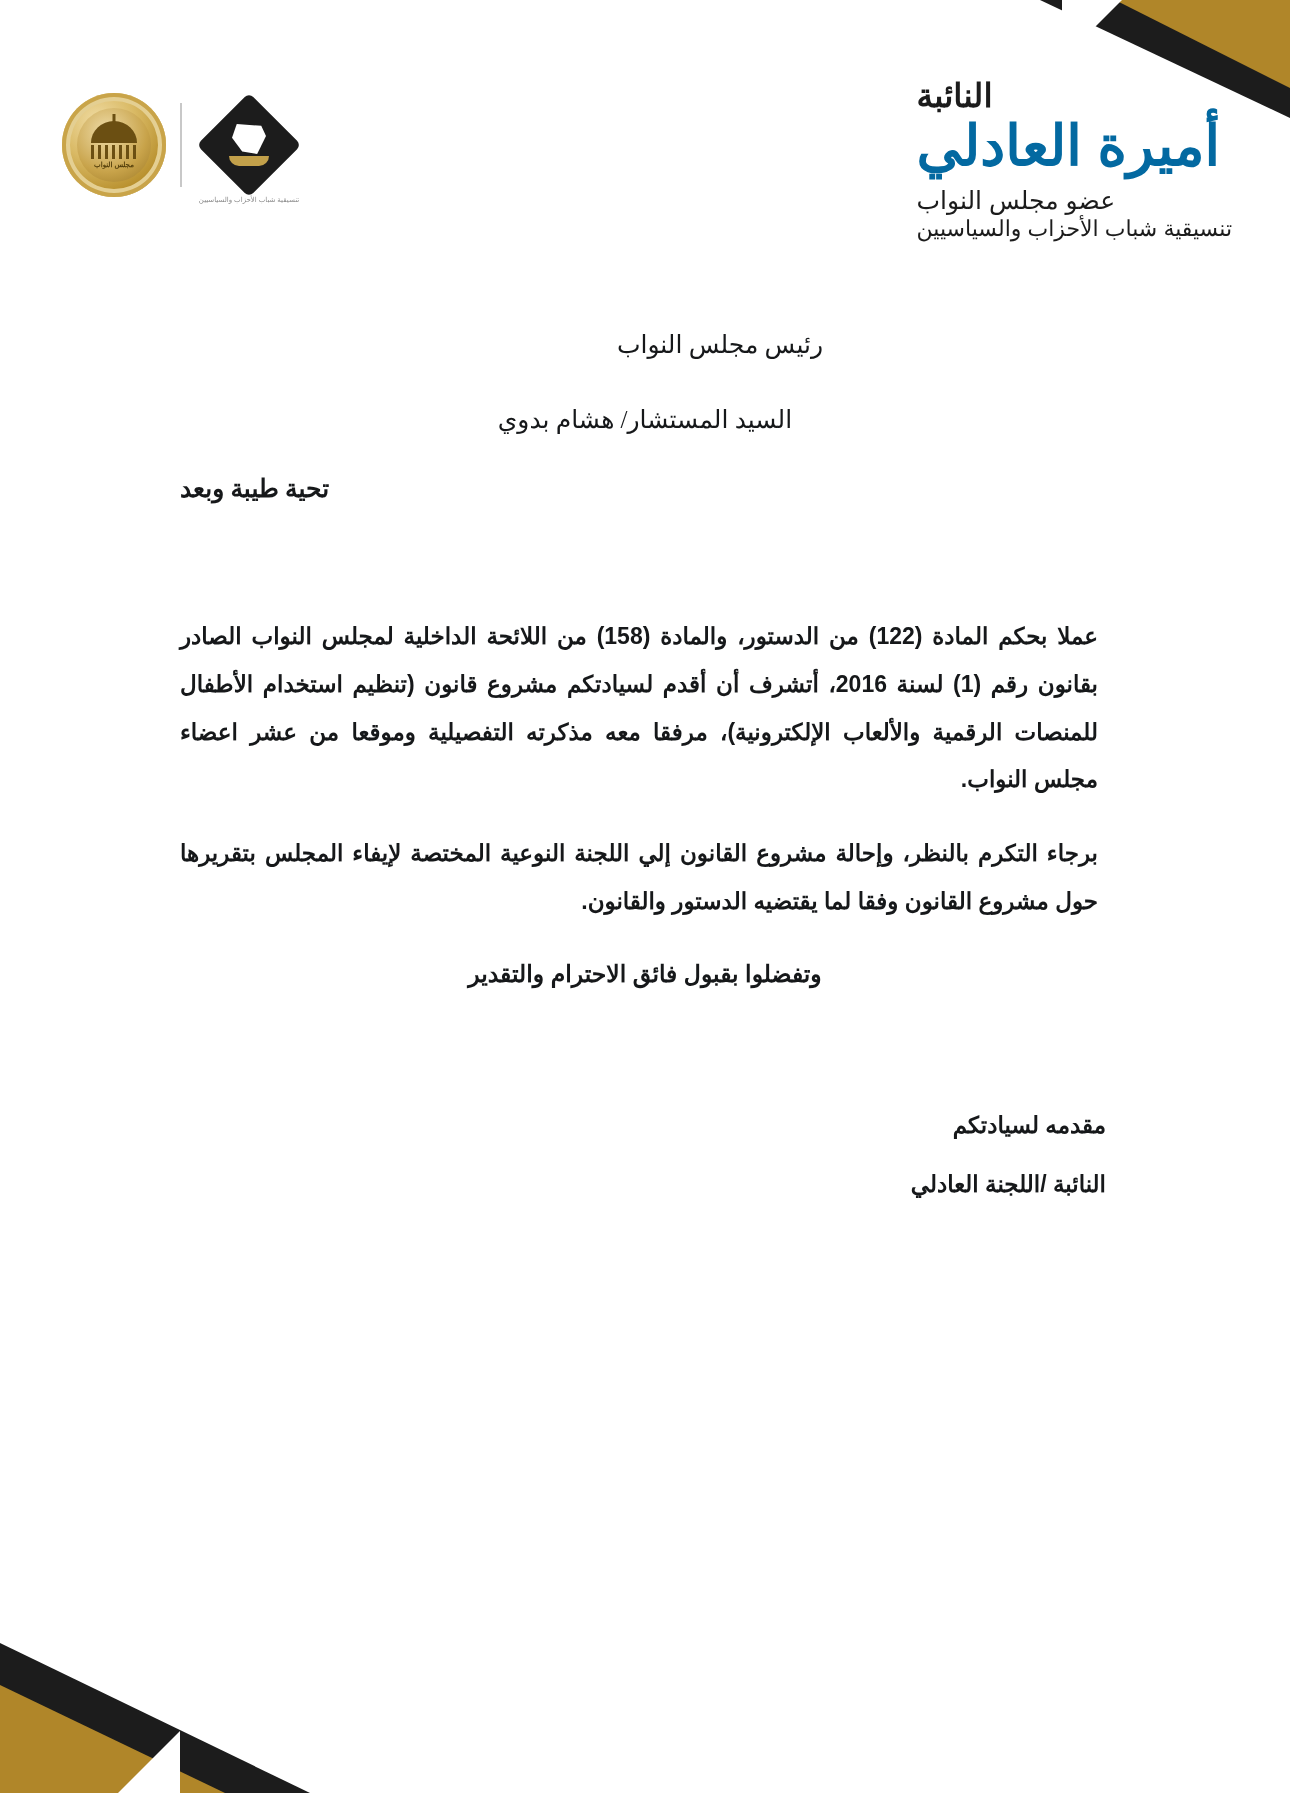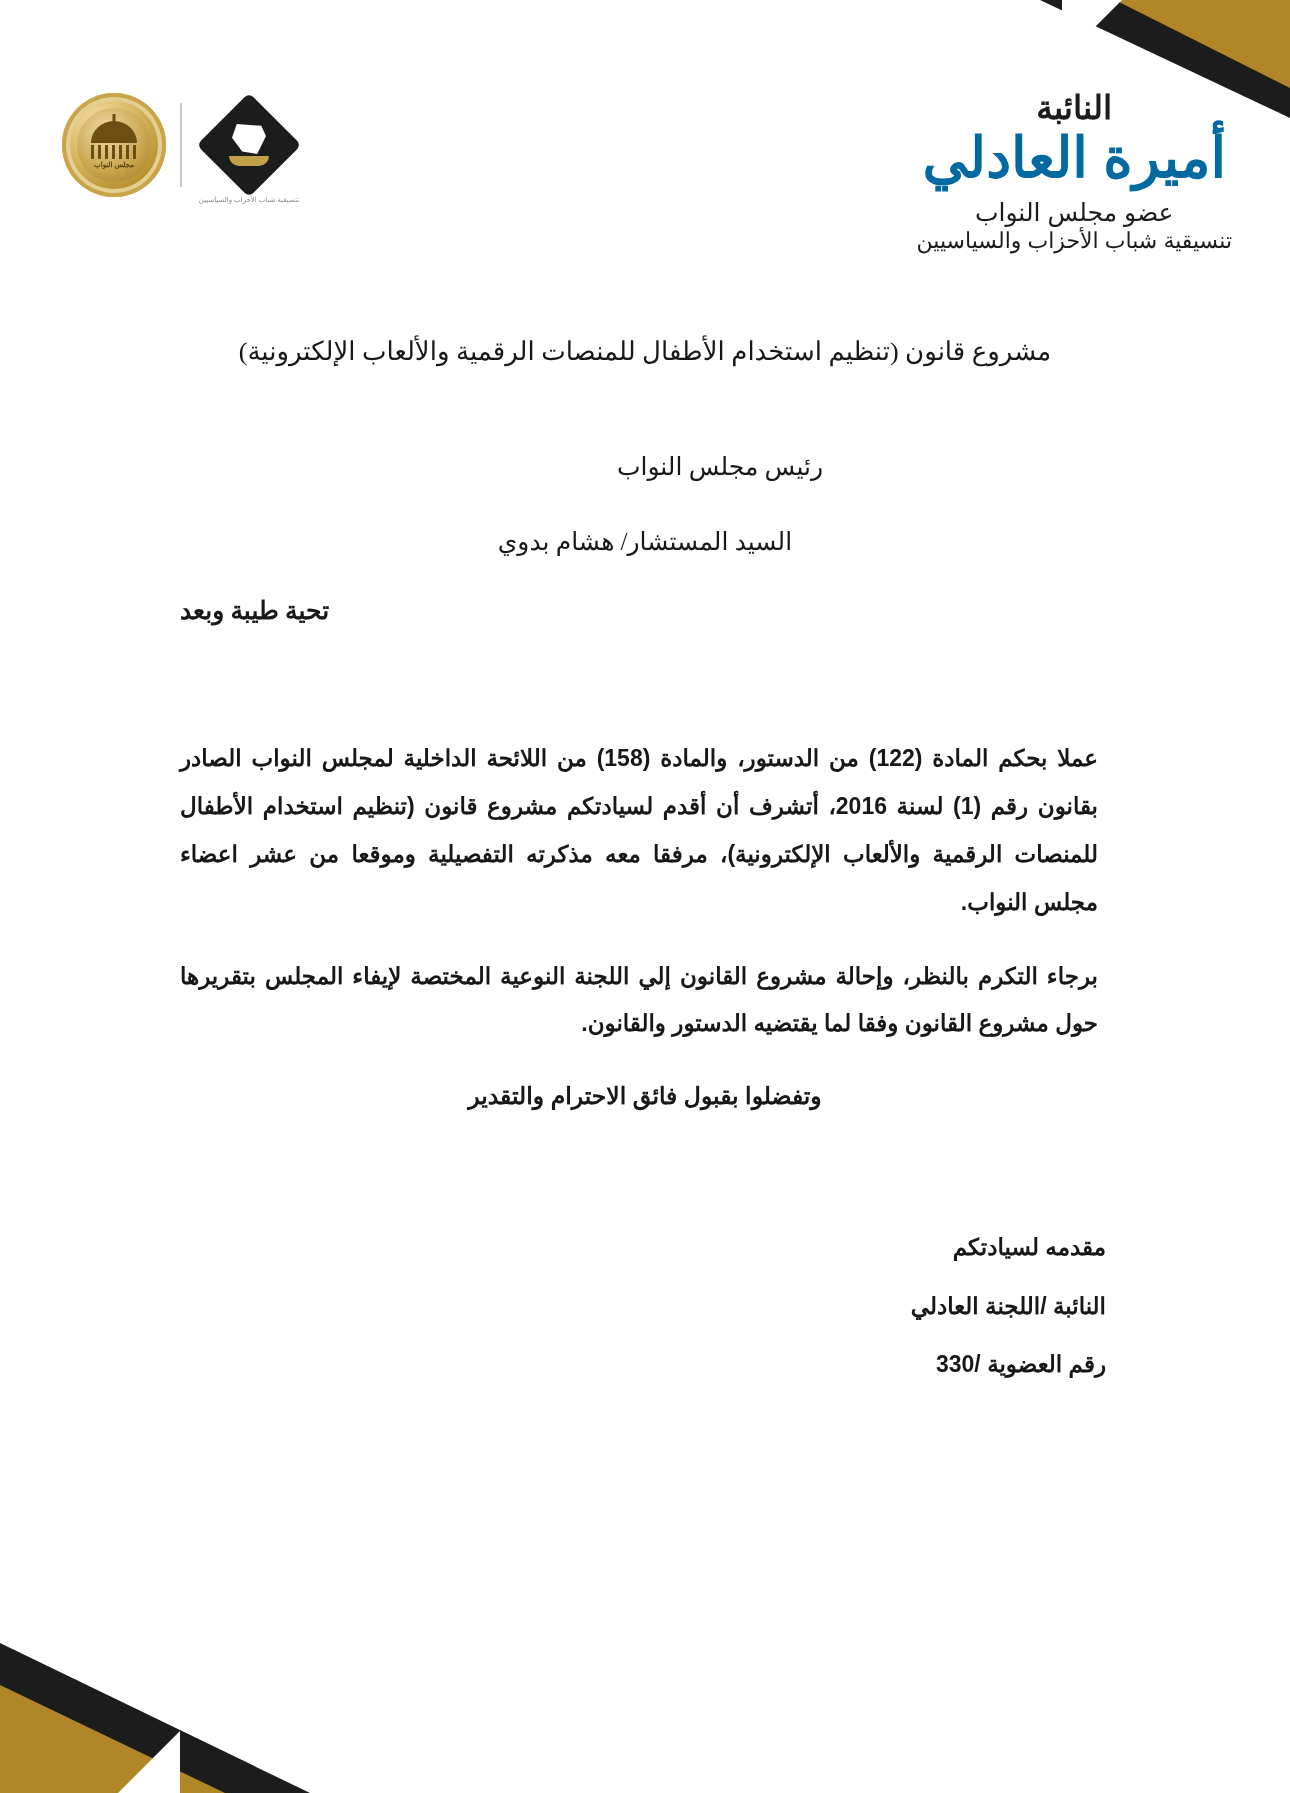--- a/index.html
+++ b/index.html
@@ -71,22 +71,22 @@
     position: absolute;
     top: 78px;
     left: 0;
     right: 0;
     height: 185px;
   }
 
   .name-block {
     position: absolute;
     right: 58px;
-    top: 12px;
-    text-align: center;
+    top: 0;
+    text-align: left;
     line-height: 1.12;
   }
   .title-naeba {
     font-size: 33px;
     font-weight: bold;
     color: #1c1c1c;
     letter-spacing: 0px;
   }
   .title-name {
     font-size: 56px;
@@ -330,31 +330,29 @@
     <div class="name-block">
       <div class="title-naeba">النائبة</div>
       <div class="title-name">أميرة العادلي</div>
       <div class="title-role">عضو مجلس النواب</div>
       <div class="title-sub">تنسيقية شباب الأحزاب والسياسيين</div>
     </div>
   </div>
 
   <div class="letter">
 
-    <h1 class="doc-title">مشروع قانون (تنظيم استخدام الأطفال للمنصات الرقمية والألعاب الإلكترونية)</h1>
 
     <p class="addressee addressee-line2">رئيس مجلس النواب</p>
     <p class="addressee addressee-line1">السيد المستشار/ هشام بدوي</p>
     <p class="greeting">تحية طيبة وبعد</p>
 
     <p class="para p1 mixed">عملا بحكم المادة (122) من الدستور، والمادة (158) من اللائحة الداخلية لمجلس النواب الصادر بقانون رقم (1) لسنة 2016، أتشرف أن أقدم لسيادتكم مشروع قانون (تنظيم استخدام الأطفال للمنصات الرقمية والألعاب الإلكترونية)، مرفقا معه مذكرته التفصيلية وموقعا من عشر اعضاء مجلس النواب.</p>
     <p class="para">برجاء التكرم بالنظر، وإحالة مشروع القانون إلي اللجنة النوعية المختصة لإيفاء المجلس بتقريرها حول مشروع القانون وفقا لما يقتضيه الدستور والقانون.</p>
 
     <p class="closing">وتفضلوا بقبول فائق الاحترام والتقدير</p>
 
     <div class="signature">
       <div>مقدمه لسيادتكم</div>
       <div>النائبة /اللجنة العادلي</div>
-      <div>رقم العضوية /330</div>
     </div>
   </div>
 
 </div>
 
 </body></html>

